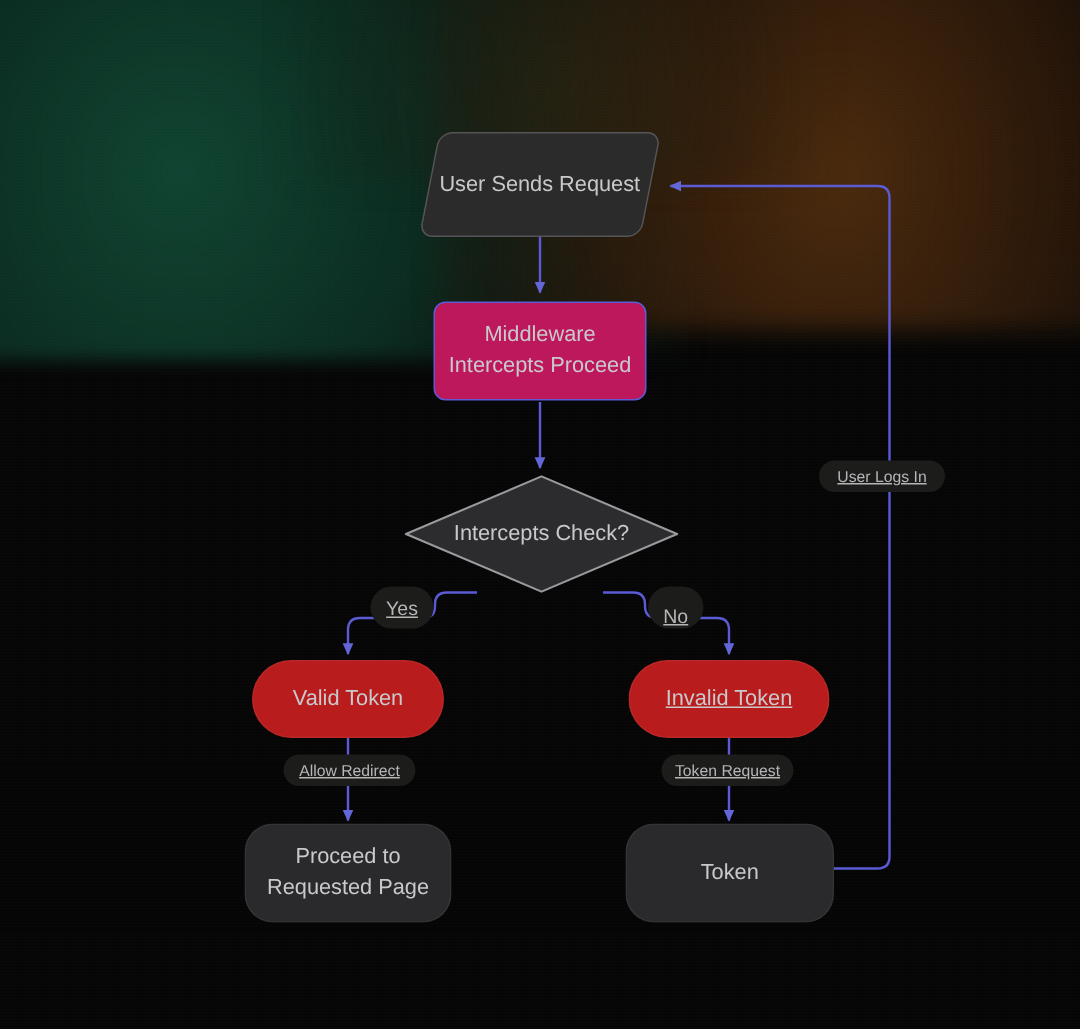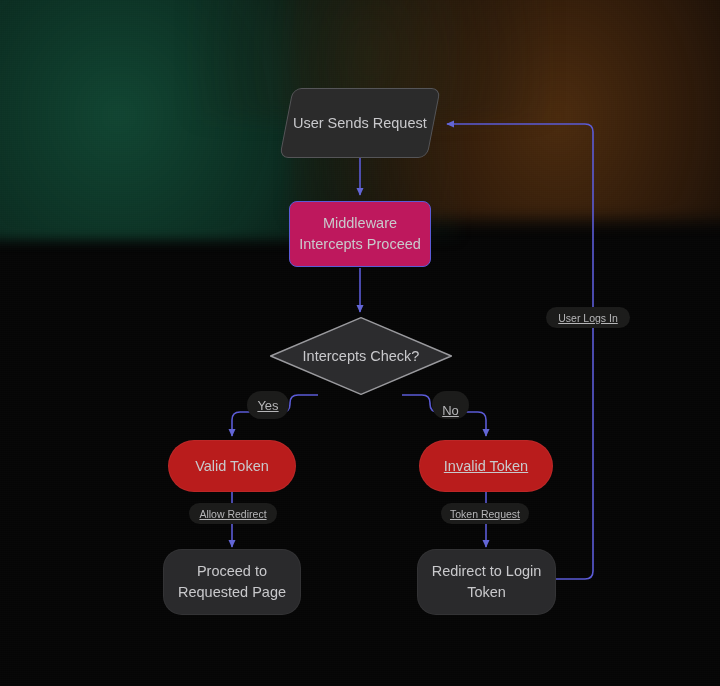--- a/index.html
+++ b/index.html
@@ -225,21 +225,20 @@
   <div class="node node-pill" style="left:419px; top:440px; width:134px; height:52px;text-decoration:underline;">
     <span>Invalid Token</span>
   </div>
 
   <div class="node node-plain" style="left:163px; top:549px; width:138px; height:66px; flex-direction:column;">
     <span>Proceed to</span>
     <span>Requested Page</span>
   </div>
 
   <div class="node node-plain" style="left:417px; top:549px; width:139px; height:66px; flex-direction:column;">
-    <span>Redirect to Login</span>
     <span>Token</span>
   </div>
 
   <div class="edge-label edge-label-lg" style="left:247px; top:391px; width:42px; height:28px;">
     <span>Yes</span>
   </div>
 
   <div class="edge-label edge-label-lg" style="left:432px; top:391px; width:37px; height:28px;align-items:flex-end;">
     <span>No</span>
   </div>

